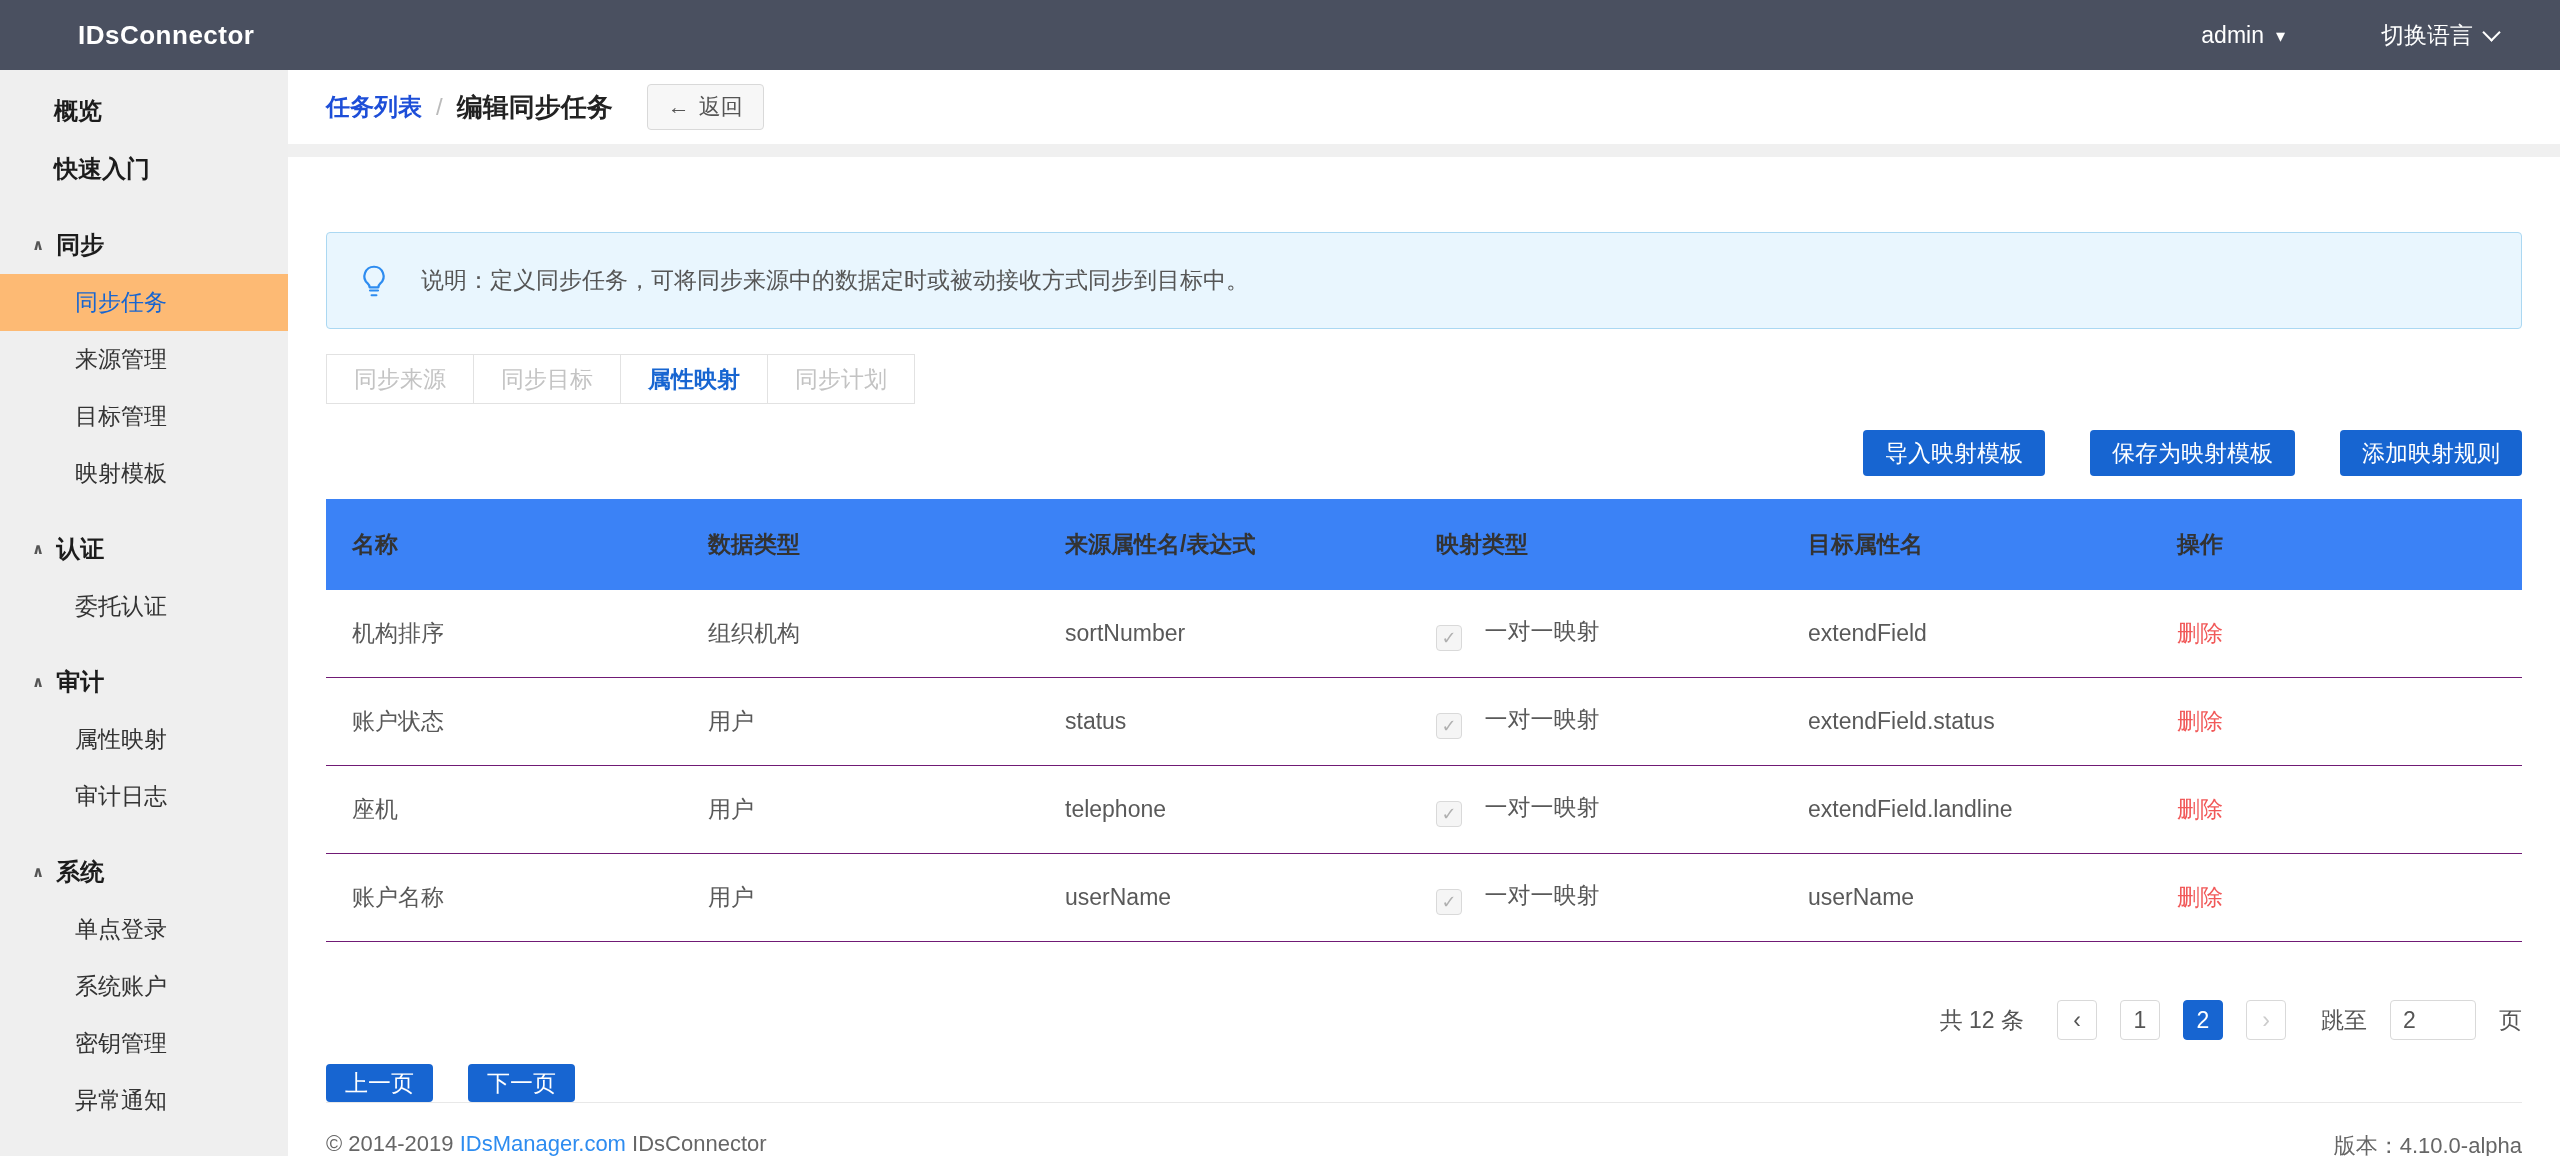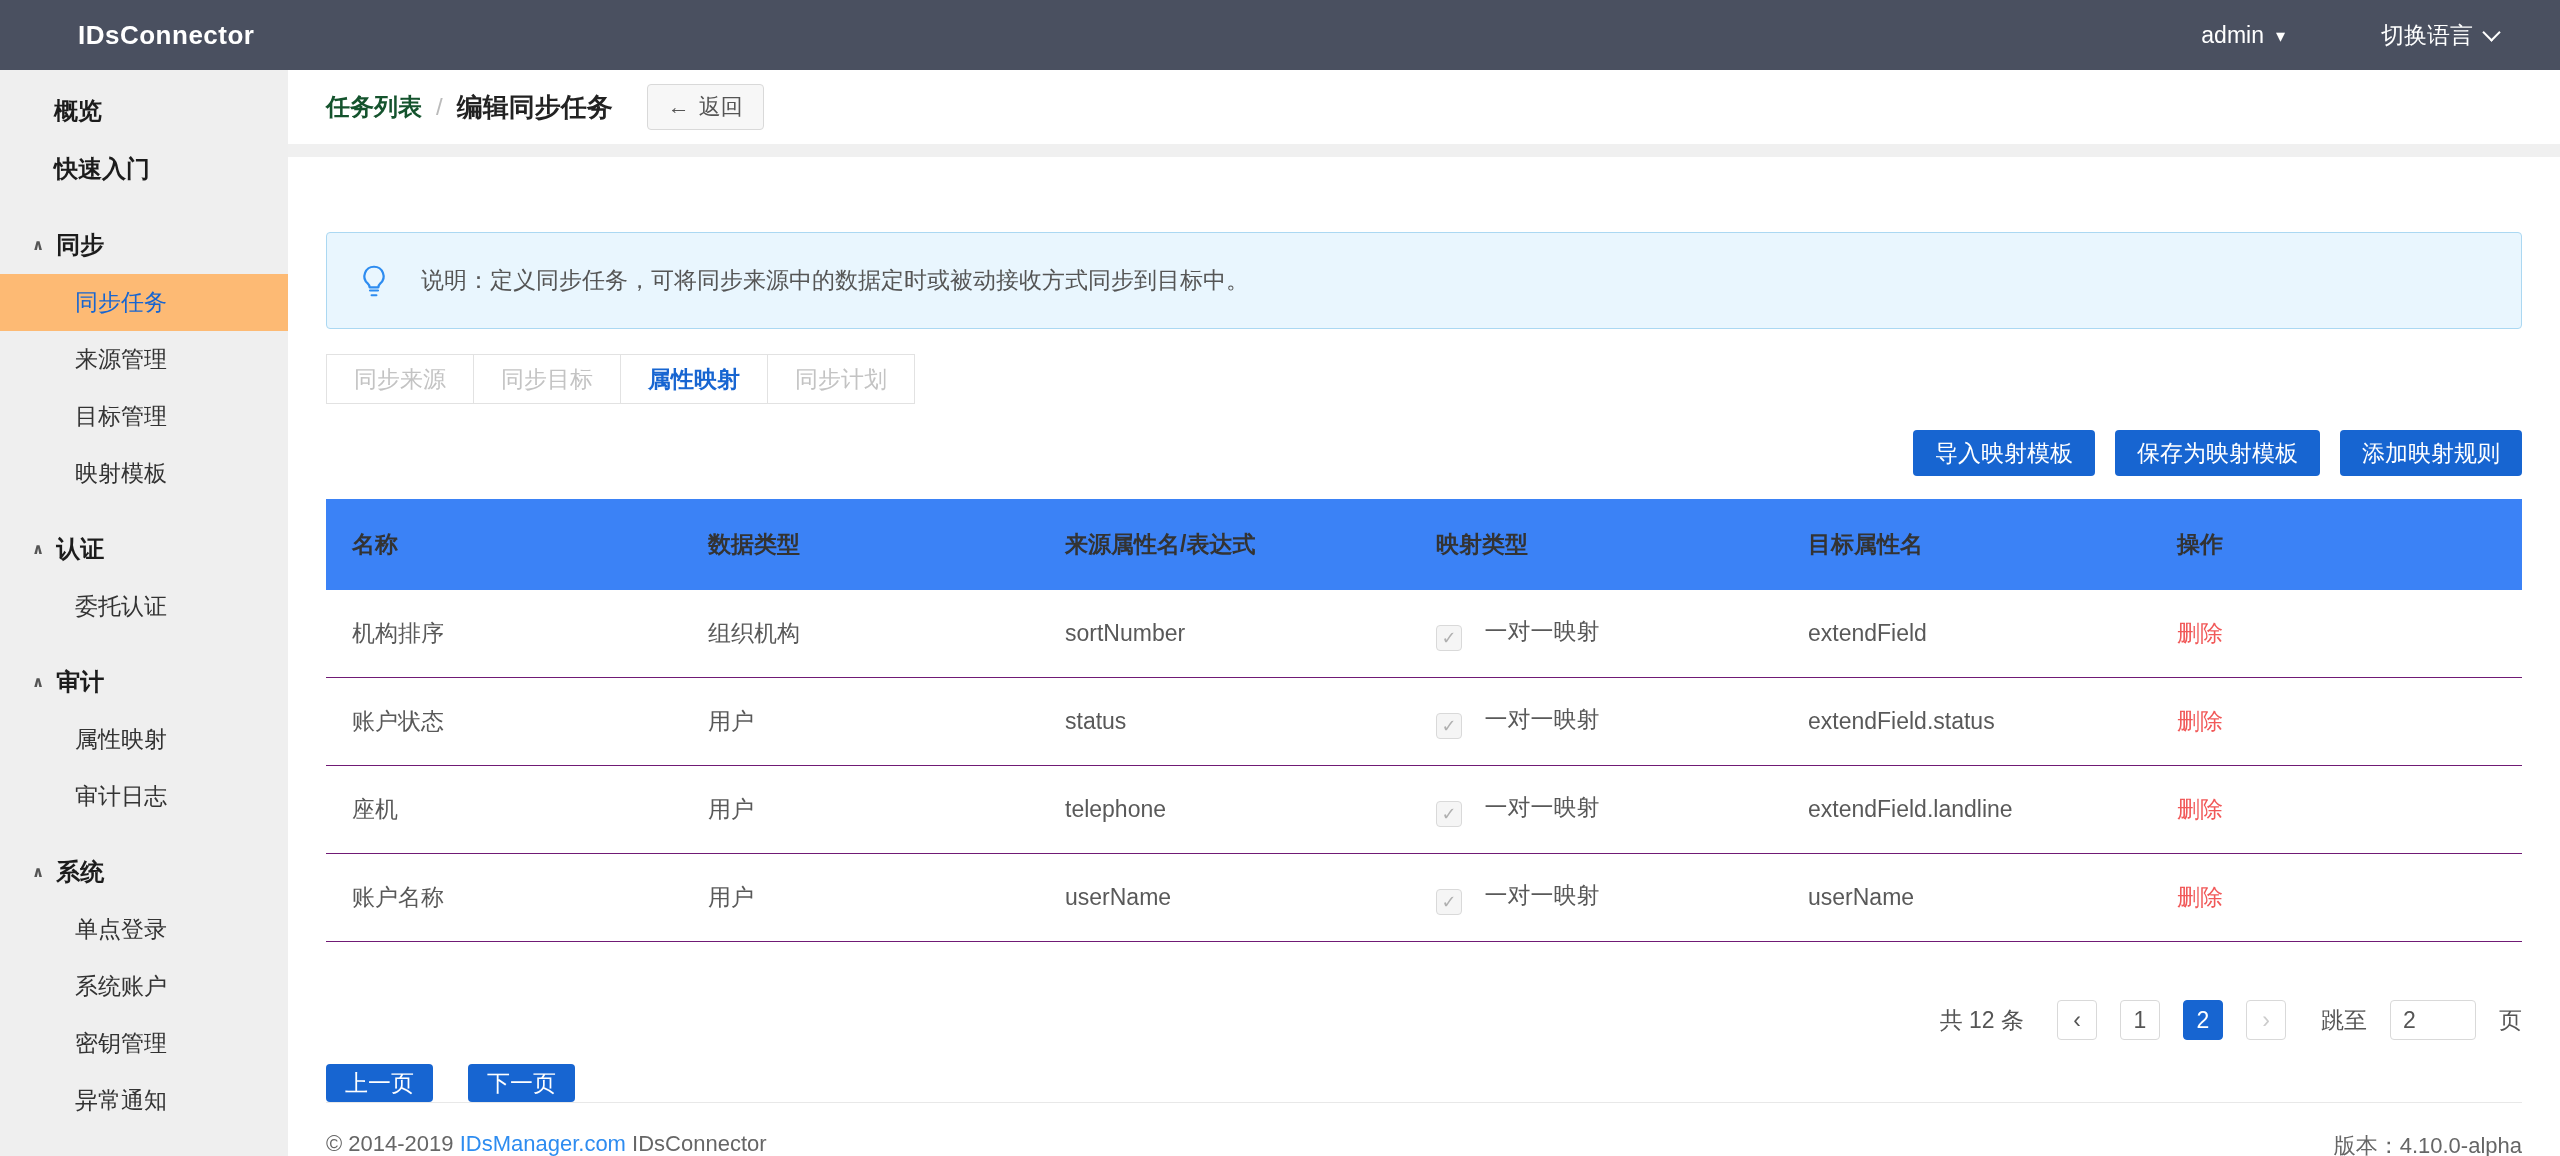--- a/index.html
+++ b/index.html
@@ -27,21 +27,21 @@
   .side-section { display:flex; align-items:center; gap:12px; padding:13px 0 13px 32px;
                   font-weight:bold; color:#1c1c1c; font-size:24px; margin-top:18px; cursor:pointer; }
   .side-caret { font-size:15px; color:#555; }
   .side-sub { padding:13px 0 13px 75px; color:#333; cursor:pointer; }
   .side-sub.active { background:#fdba74; color:#1765d1; }
 
   
   .main { flex:1; display:flex; flex-direction:column; background:#fff; min-width:0; }
 
   .breadcrumb-row { height:74px; flex:0 0 74px; display:flex; align-items:center; padding:0 38px; }
-  .crumb-parent { color:#14532d; font-size:24px; font-weight:bold; }
+  .crumb-parent { color:#1d4ed8; font-size:24px; font-weight:bold; }
   .crumb-sep { color:#bbb; font-size:24px; margin:0 14px; }
   .crumb-current { color:#222; font-size:26px; font-weight:bold; }
   .back-btn { margin-left:34px; height:46px; border:1px solid #d9d9d9; background:#f7f7f7;
               border-radius:4px; font-size:22px; color:#555; padding:0 20px; display:flex;
               align-items:center; gap:9px; cursor:pointer; font-family:inherit; }
 
   .gray-strip { height:13px; flex:0 0 13px; background:#f0f0f0; }
 
   .content { padding:0 38px; flex:1; display:flex; flex-direction:column; }
 
@@ -50,21 +50,21 @@
            display:flex; align-items:center; gap:28px; padding:0 28px; color:#555; font-size:23px; }
   .alert svg { flex:0 0 auto; }
 
   
   .tabs { margin-top:25px; display:flex; }
   .tab { height:50px; padding:0 27px; display:flex; align-items:center; background:#fff;
          border:1px solid #e2e2e2; margin-right:-1px; font-size:23px; color:#c3c3c3; cursor:pointer; }
   .tab.active { color:#1765d1; font-weight:bold; position:relative; z-index:1; }
 
   
-  .actions { margin-top:26px; display:flex; justify-content:flex-end; gap:20px; }
+  .actions { margin-top:26px; display:flex; justify-content:flex-end; gap:45px; }
   .btn-primary { background:#1765d1; color:#fff; border:none; border-radius:4px; height:46px;
                  padding:0 22px; font-size:23px; cursor:pointer; font-family:inherit; }
 
   
   table.map-table { margin-top:23px; width:100%; border-collapse:collapse; font-size:23px; table-layout:fixed; }
   .map-table thead th { background:#3b82f6; text-align:left; color:#333; font-weight:bold;
                         padding:30px 26px; }
   .map-table tbody td { padding:26px 26px; color:#595959; border-bottom:1px solid #701a75;
                         white-space:nowrap; overflow:hidden; }
   .checkbox { display:inline-flex; width:26px; height:26px; border:1px solid #d9d9d9; background:#f5f5f5;

